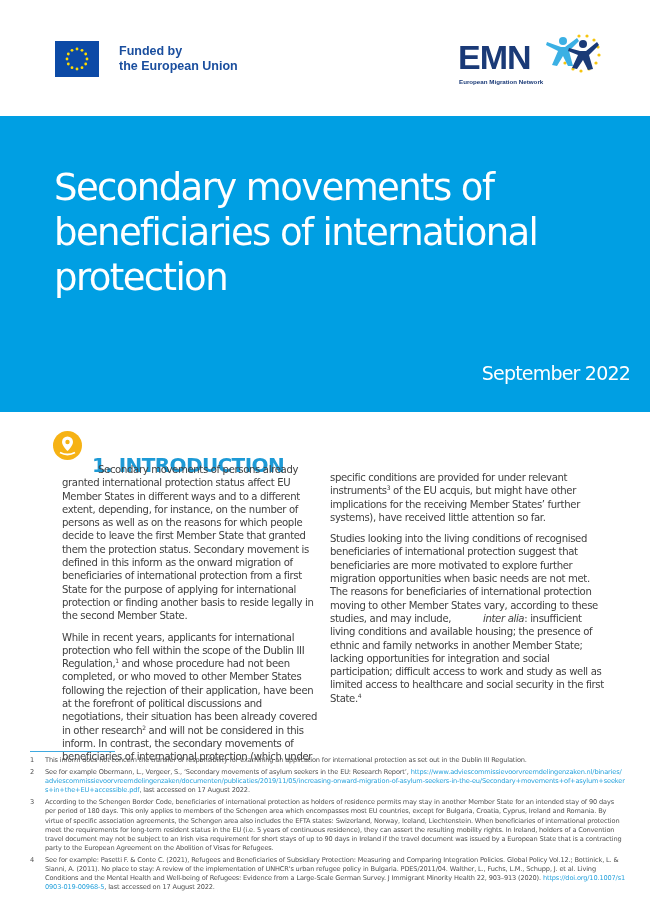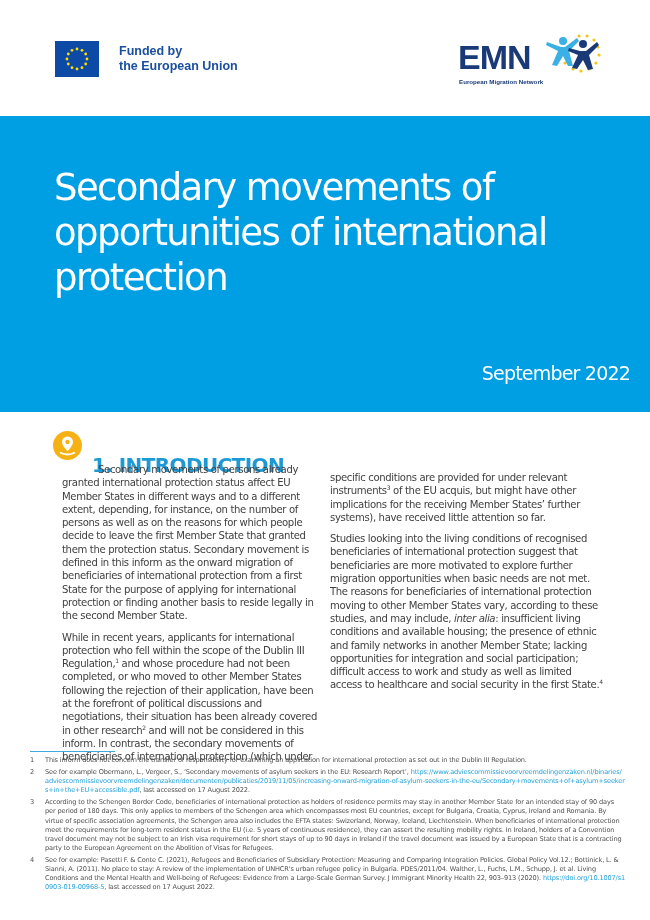--- a/index.html
+++ b/index.html
@@ -27,21 +27,21 @@
   .section-icon svg { position: absolute; left: 0; top: 0; }
   .section-title { position: absolute; left: 92px; top: 436px; font-family: "DejaVu Sans", sans-serif; font-weight: bold; font-size: 20px; color: #1d9ad6; letter-spacing: -0.6px; }
 
   
   .col { position: absolute; font-size: 10.1px; line-height: 13.3px; color: #404040; letter-spacing: -0.35px; }
   .col p { margin: 0 0 8px 0; text-align: left; }
   .col-left { left: 62px; top: 463px; width: 263px; }
   .col-right { left: 330px; top: 471px; width: 275px; }
   .indent { text-indent: 36px; }
   sup { font-size: 6px; line-height: 0; vertical-align: super; }
-  em { font-style: italic; }
+  em { font-style: italic; margin-left: 29px; }
 
   
   .fn-rule { position: absolute; left: 30px; top: 751px; width: 85px; height: 1px; background: #3fa9e0; }
   .footnotes { position: absolute; left: 30px; top: 756px; width: 595px; font-size: 6.6px; line-height: 9.1px; color: #505050; letter-spacing: -0.15px; }
   .fn { display: flex; margin-bottom: 3px; }
   .fn-num { width: 15px; flex: 0 0 15px; }
   .fn-text { flex: 1; }
   .link { color: #27a2dc; word-break: break-all; }
 </style>
 </head>
@@ -93,21 +93,21 @@
       <path d="M4 10 L18 15 L22 15 L34 6 L36 9 L26 19 L30 34 L25 34 L20 24 L14 34 L9 33 L15 19 L3 13 Z"></path>
     </g>
     <g fill="#1a3a77">
       <circle cx="40" cy="12" r="4"></circle>
       <path d="M26 16 L37 19 L43 19 L54 10 L56 13 L46 23 L50 37 L45 38 L40 28 L34 37 L29 36 L35 23 L25 19 Z"></path>
     </g>
   </svg>
 </div>
 
 <div class="band">
-  <h1 class="title">Secondary movements of opportunities of international protection</h1>
+  <h1 class="title">Secondary movements of beneficiaries of international protection</h1>
   <div class="date">September 2022</div>
 </div>
 
 <div class="section-icon">
   <svg width="29" height="29" viewBox="0 0 29 29">
     <path d="M14.5 5.5 a5.5 5.5 0 0 1 5.5 5.5 c0 3.8 -5.5 9 -5.5 9 s-5.5 -5.2 -5.5 -9 a5.5 5.5 0 0 1 5.5 -5.5 z" fill="#ffffff"></path>
     <circle cx="14.5" cy="11" r="2.2" fill="#f6b214"></circle>
     <path d="M7 21.5 Q14.5 25.5 22 21.5" stroke="#ffffff" stroke-width="1.8" fill="none"></path>
   </svg>
 </div>

